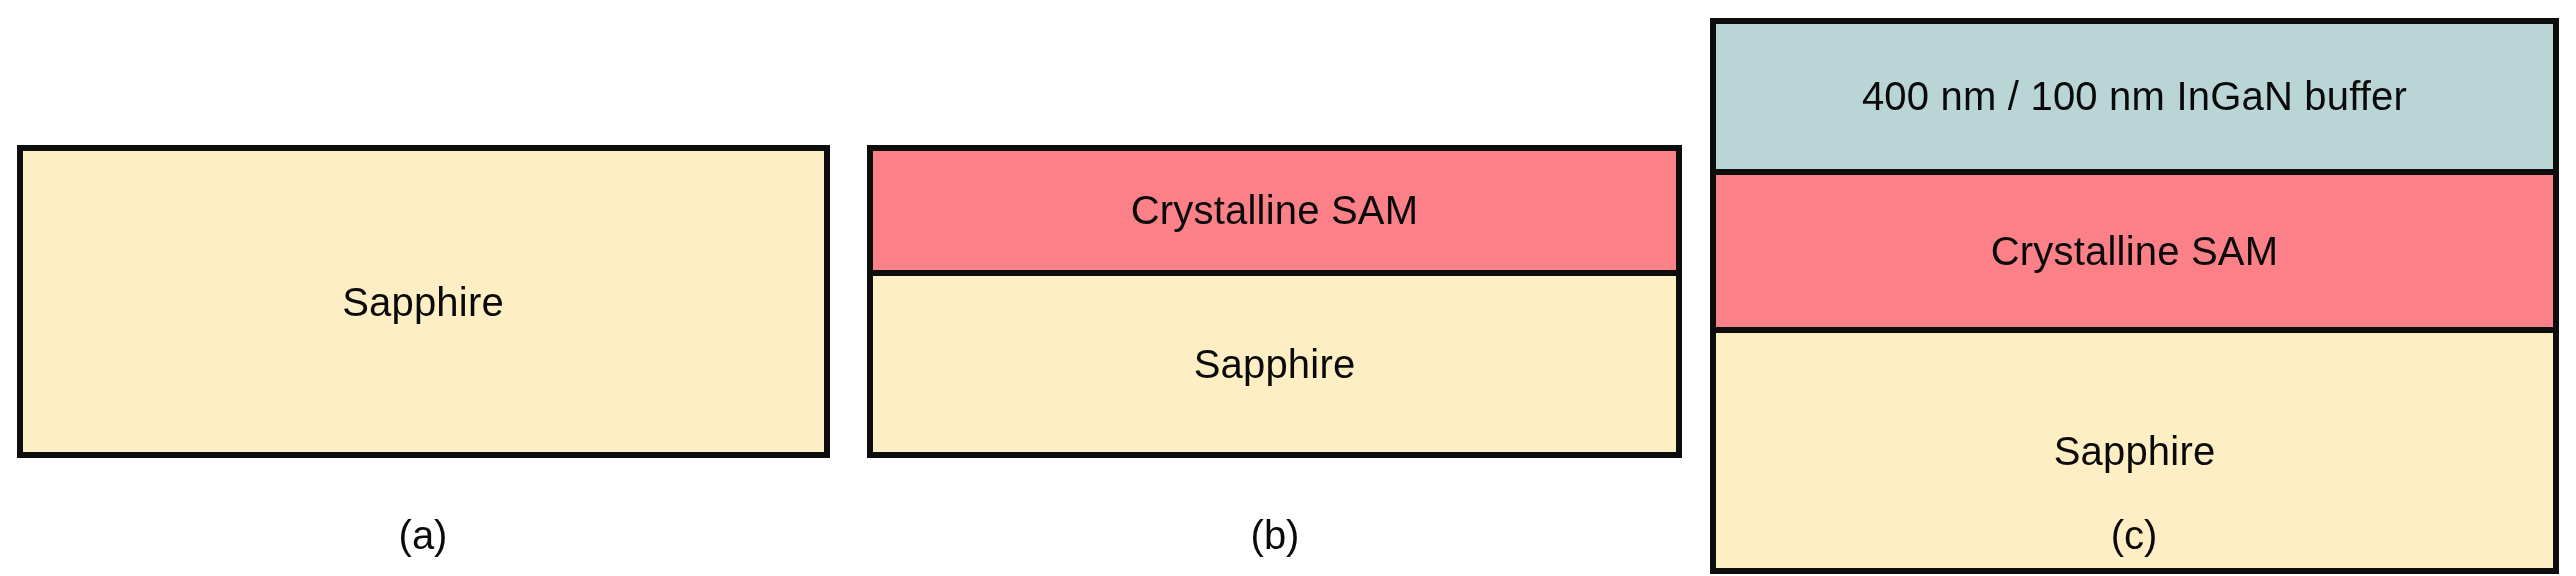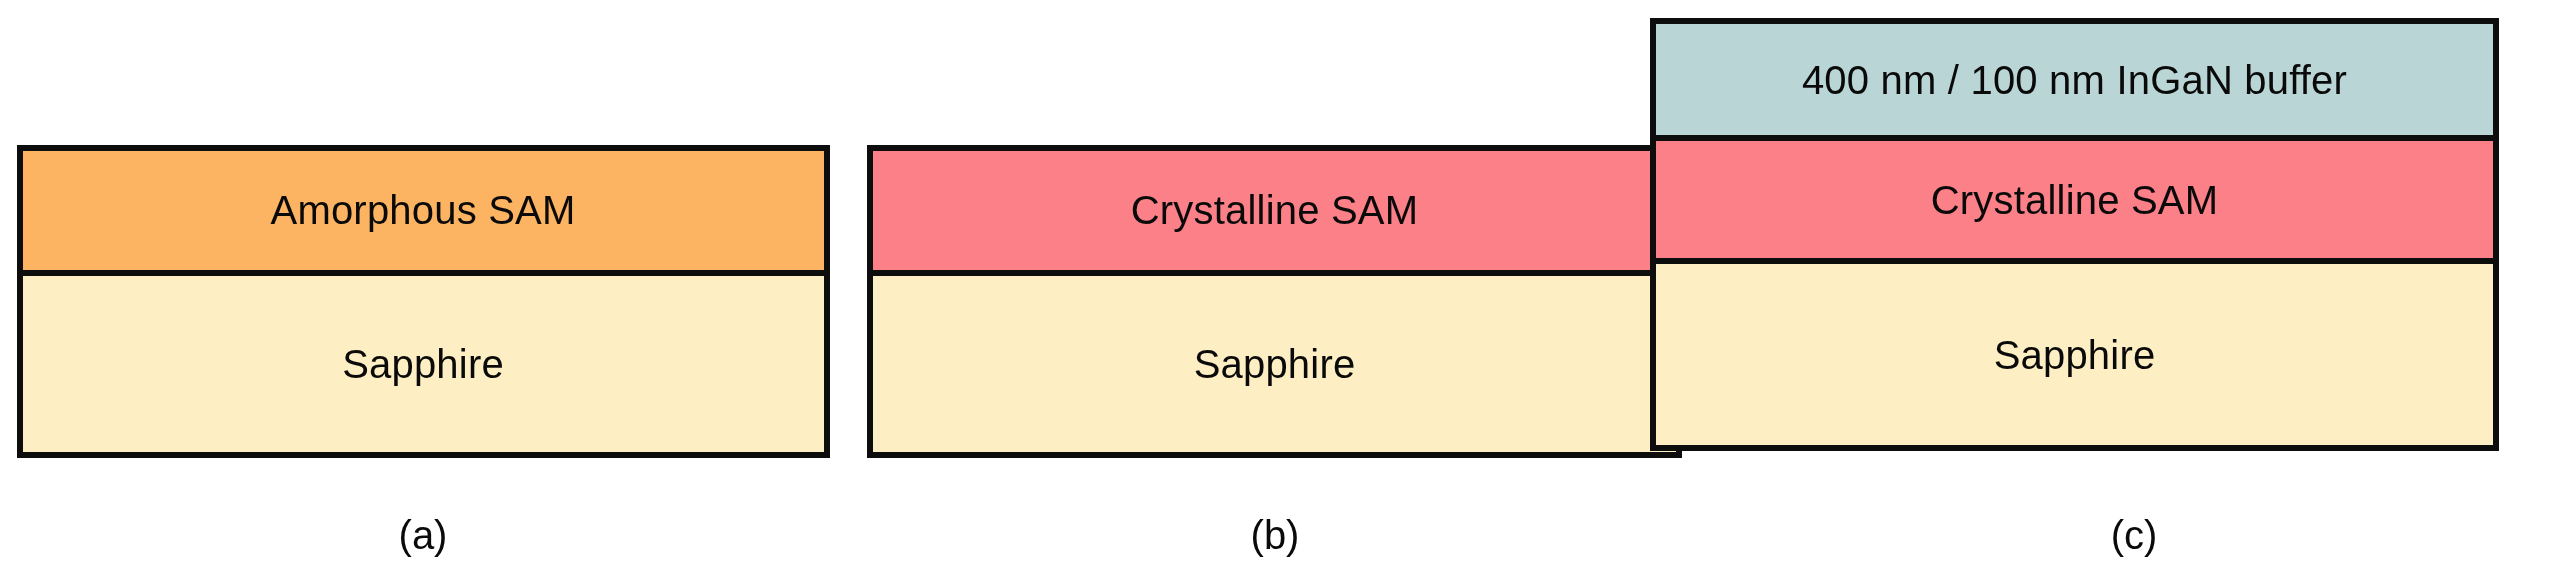--- a/index.html
+++ b/index.html
@@ -61,38 +61,35 @@
     text-align: center;
     white-space: nowrap;
     transform: translateX(-50%);
   }
 </style>
 </head>
 <body>
 
 <div id="figure" style="width: 2576px; height: 576px; background: rgb(255, 255, 255);">
     <div class="stack" style="left: 16.5px; top: 145px; width: 813px; height: 313px; border-color: rgb(13, 13, 13);">
-      <div class="layer" style="background: rgb(252, 180, 98); flex: 145 1 0px;">
-        <span class="layer-label" style="color: rgb(10, 10, 10);">Amorphous SAM</span>
-      </div>
       <div class="layer" style="background: rgb(253, 238, 195); flex: 215 1 0px; border-top-color: rgb(13, 13, 13);">
         <span class="layer-label" style="color: rgb(10, 10, 10);">Sapphire</span>
       </div>
     </div>
     <div class="panel-caption" style="left: 423px; top: 515px; color: rgb(10, 10, 10);">(a)</div>
     <div class="stack" style="left: 867px; top: 145px; width: 815px; height: 313px; border-color: rgb(13, 13, 13);">
       <div class="layer" style="background: rgb(251, 128, 135); flex: 145 1 0px;">
         <span class="layer-label" style="color: rgb(10, 10, 10);">Crystalline SAM</span>
       </div>
       <div class="layer" style="background: rgb(253, 238, 195); flex: 215 1 0px; border-top-color: rgb(13, 13, 13);">
         <span class="layer-label" style="color: rgb(10, 10, 10);">Sapphire</span>
       </div>
     </div>
     <div class="panel-caption" style="left: 1275px; top: 515px; color: rgb(10, 10, 10);">(b)</div>
-    <div class="stack" style="left: 1650px; top: 18px; width: 849px; height: 433px; border-color: rgb(13, 13, 13);">
+    <div class="stack" style="left: 1710px; top: 18px; width: 849px; height: 556px; border-color: rgb(13, 13, 13);">
       <div class="layer" style="background: rgb(186, 213, 214); flex: 137 1 0px;">
         <span class="layer-label" style="color: rgb(10, 10, 10);">400 nm / 100 nm InGaN buffer</span>
       </div>
       <div class="layer" style="background: rgb(251, 128, 135); flex: 144 1 0px; border-top-color: rgb(13, 13, 13);">
         <span class="layer-label" style="color: rgb(10, 10, 10);">Crystalline SAM</span>
       </div>
       <div class="layer" style="background: rgb(253, 238, 195); flex: 222 1 0px; border-top-color: rgb(13, 13, 13);">
         <span class="layer-label" style="color: rgb(10, 10, 10);">Sapphire</span>
       </div>
     </div>

